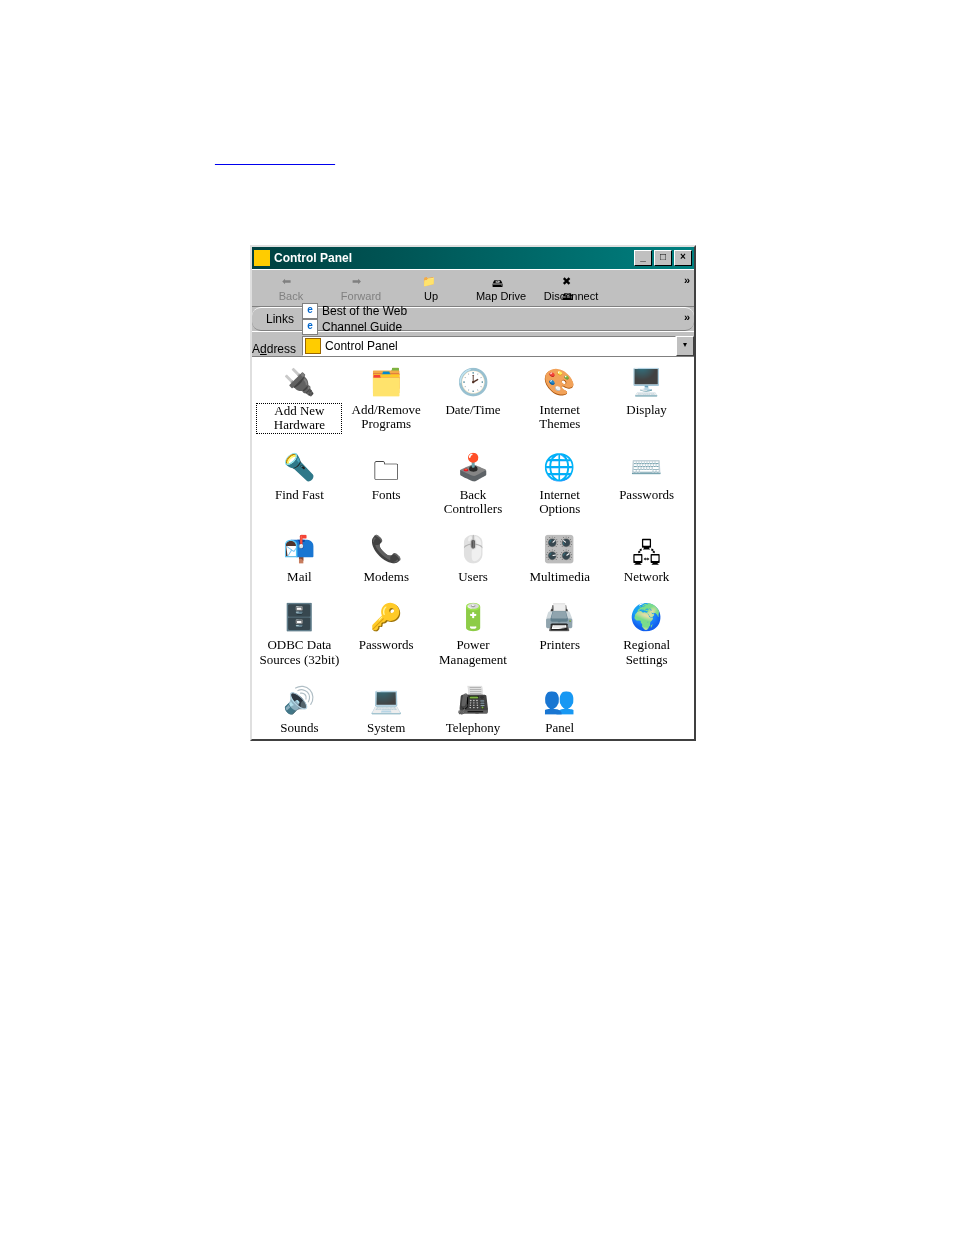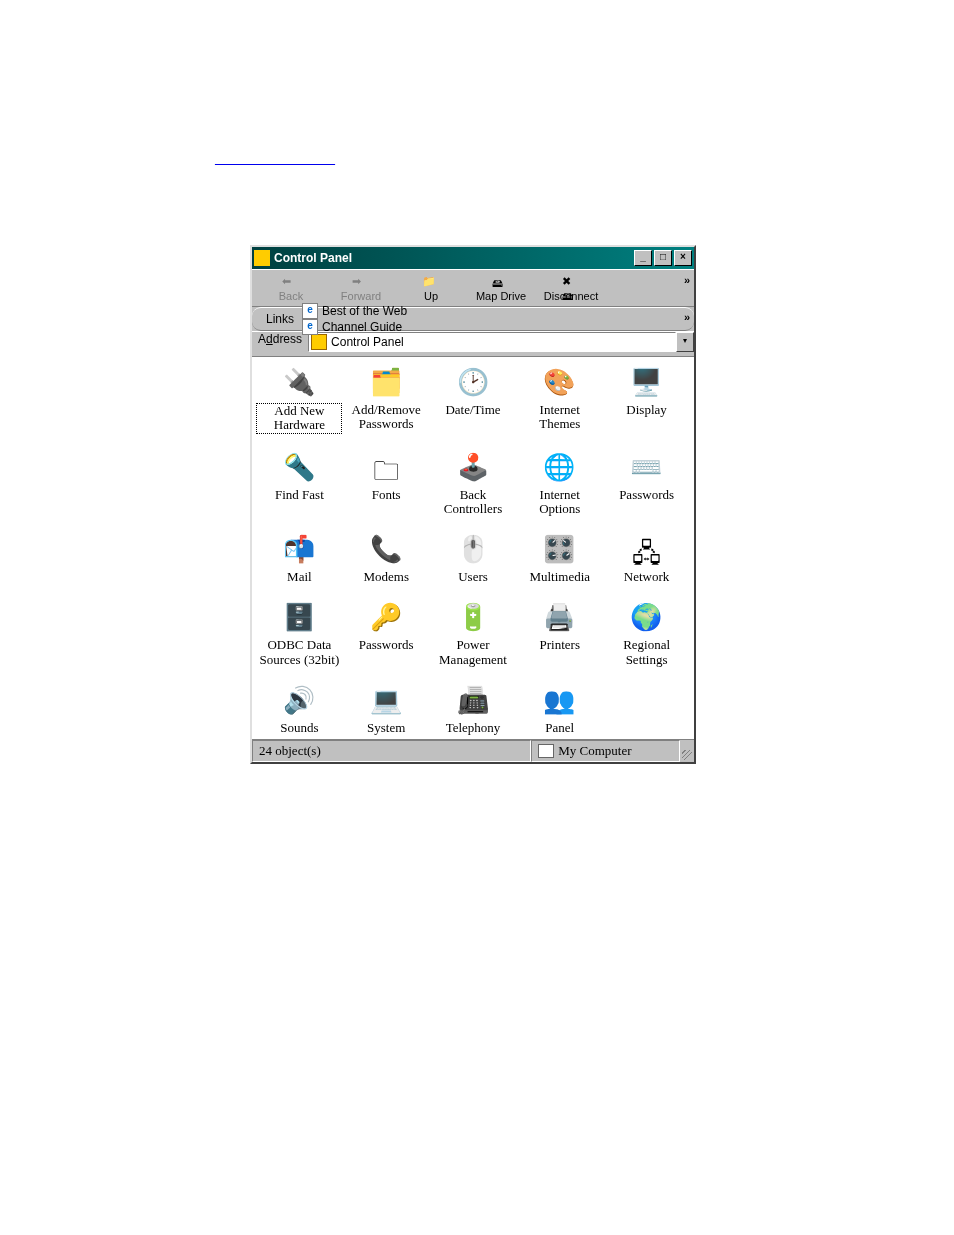--- a/index.html
+++ b/index.html
@@ -101,23 +101,23 @@
     height:22px;
     padding-left:14px;
     position:relative;
     border-radius:9px;
   }
   .linksbar .lk-label{margin-right:8px;}
   .linksbar .lk-item{display:flex;align-items:center;margin-right:16px;}
   .linksbar .lk-item .lk-icon{width:14px;height:14px;background:#fff;border:1px solid #808080;color:#0066cc;font-weight:bold;font-size:10px;text-align:center;line-height:12px;margin-right:4px;}
   .linksbar .chev { position:absolute; right:4px; top:3px; font-size:11px; font-weight:bold;}
   .addressbar{
-    display:flex; align-items:flex-start; background:#c0c0c0;
+    display:flex; align-items:flex-end; background:#c0c0c0;
     border-top:1px solid #fff; border-bottom:1px solid #808080;
-    height:24px; padding-left:6px;
+    height:24px; 
   }
   .addressbar .ad-label{margin-right:6px;}
   .addressbar .ad-label u{text-decoration:underline;}
   .addressbar .ad-box{
     flex:1; background:#fff; border:1px solid;
     border-color:#808080 #fff #fff #808080;
     height:18px; display:flex; align-items:center; padding-left:2px;
   }
   .addressbar .ad-icon{width:14px;height:14px;background:#ffcc00;margin-right:4px;border:1px solid #996600;}
   .addressbar .ad-drop{
@@ -237,21 +237,21 @@
       <div class="cp-item selected">
         <span class="cp-icon">
           <span class="ic" style="font-size:26px">🔌</span>
         </span>
         <span class="cp-label">Add New Hardware</span>
       </div>
       <div class="cp-item">
         <span class="cp-icon">
           <span class="ic" style="font-size:26px">🗂️</span>
         </span>
-        <span class="cp-label">Add/Remove Passwords</span>
+        <span class="cp-label">Add/Remove Programs</span>
       </div>
       <div class="cp-item">
         <span class="cp-icon">
           <span class="ic" style="font-size:26px">🕑</span>
         </span>
         <span class="cp-label">Date/Time</span>
       </div>
       <div class="cp-item">
         <span class="cp-icon">
           <span class="ic" style="font-size:26px">🎨</span>
@@ -373,22 +373,14 @@
         <span class="cp-label">Telephony</span>
       </div>
       <div class="cp-item">
         <span class="cp-icon">
           <span class="ic" style="font-size:26px">👥</span>
         </span>
         <span class="cp-label">Panel</span>
       </div>
     </div>
 
-  <div class="statusbar">
-    <div class="sb-pane sb-left">24 object(s)</div>
-    <div class="sb-pane sb-right">
-      <span class="sb-icon"></span>
-      <span>My Computer</span>
-    </div>
-    <div class="grip"></div>
-  </div>
 
 </div>
 
 </body></html>

